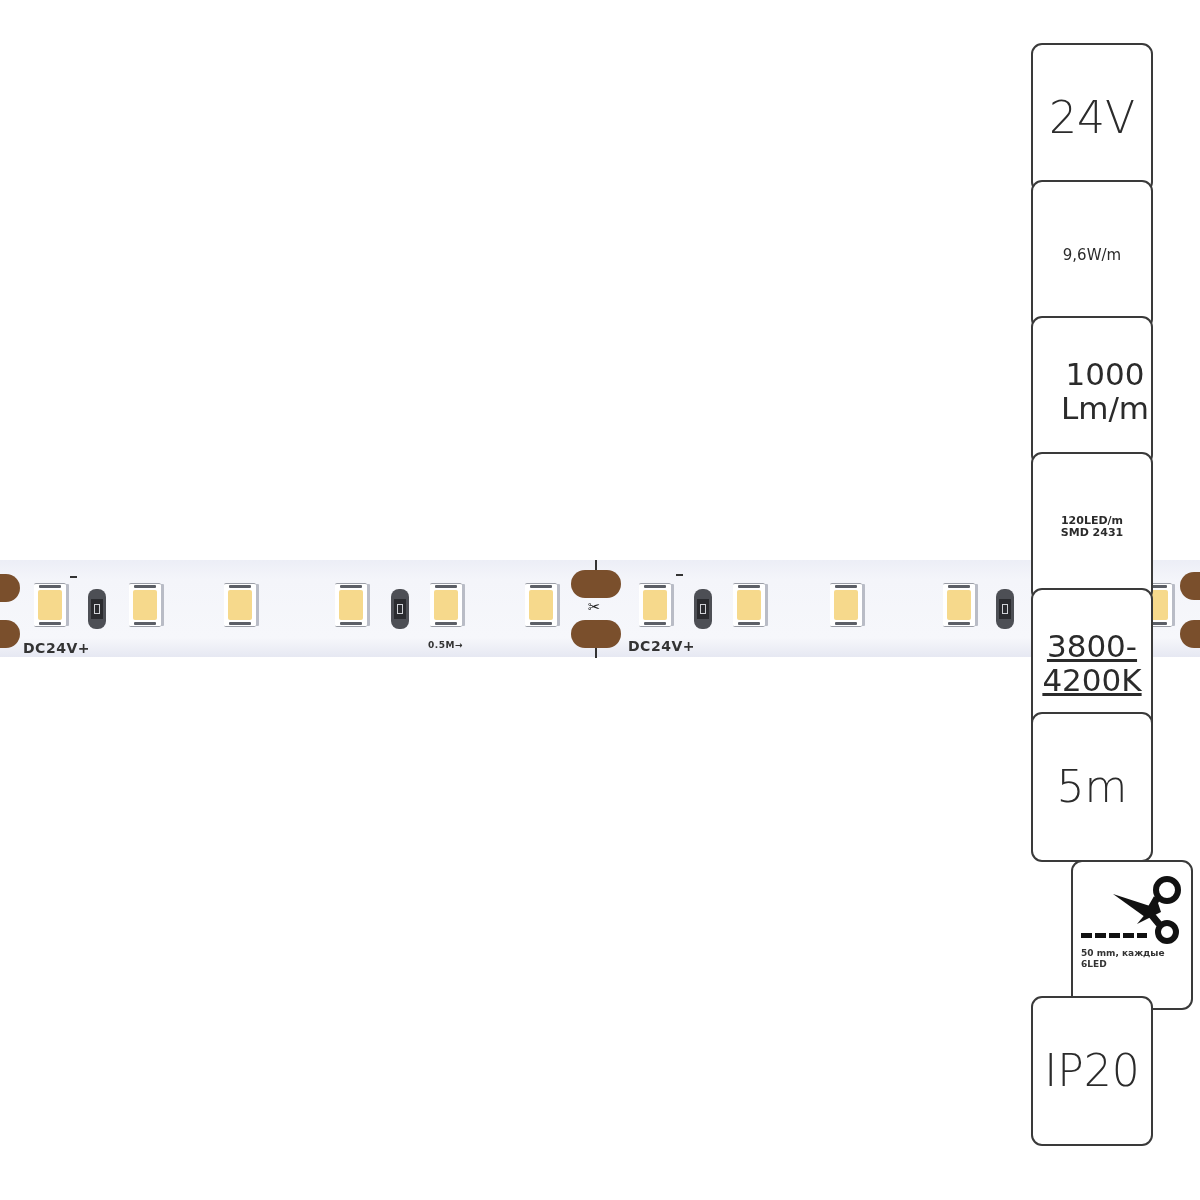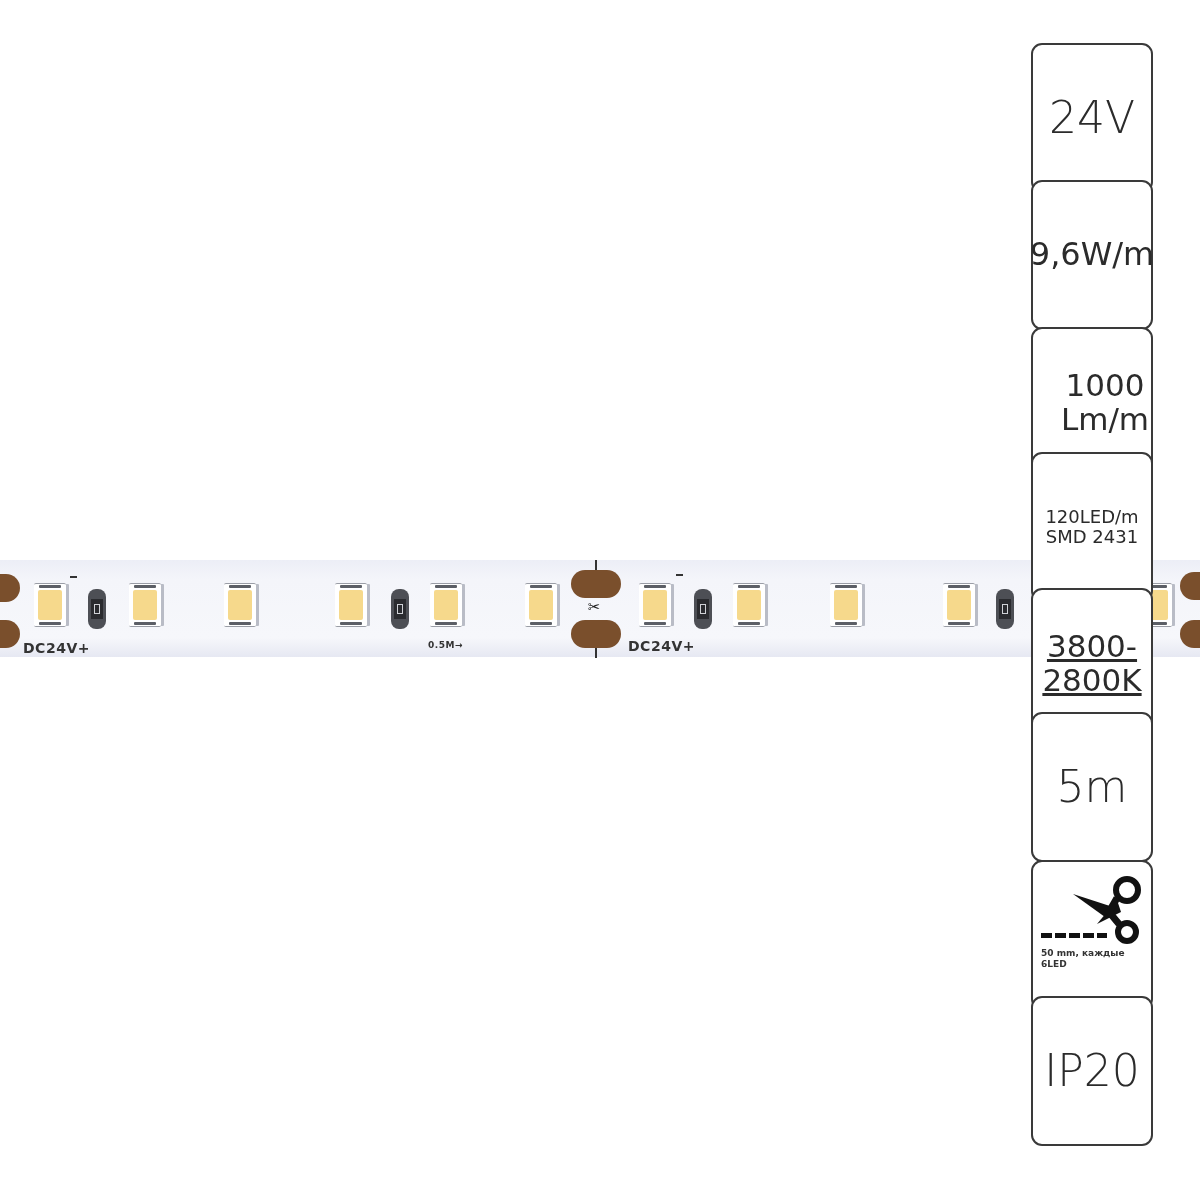--- a/index.html
+++ b/index.html
@@ -49,23 +49,23 @@
 
   .spec {
     position: absolute; left: 1031px; width: 122px; height: 150px;
     border: 2px solid #3a3a3a; border-radius: 11px; background: #ffffff;
     box-sizing: border-box; display: flex; align-items: center; justify-content: center; flex-direction: column;
     color: #2b2b2b; text-align: center; line-height: 1.1;
   }
   .spec .t { font-family: "DejaVu Sans", sans-serif; }
   .fs-big { font-size: 44px; font-weight: 300; }
   .fs-med { font-size: 31px; }
-  .fs-sm { font-size: 32px; }
-  .fs-xs { font-size: 18px; font-weight: normal; }
-  .cut-box { justify-content: flex-start; align-items: flex-start; }
+  .fs-sm { font-size: 15px; }
+  .fs-xs { font-size: 11px; font-weight: bold; }
+  .cut-box { justify-content: flex-start; align-items: flex-start; margin-left: 40px; }
   .cut-caption { position: absolute; left: 8px; top: 86px; font-size: 9px; font-weight: bold; color: #333; text-align: left; line-height: 1.25; }
 </style>
 </head>
 <body>
 
 <div class="strip"></div>
 
 <div class="pad pad-l" style="top:574px;"></div>
 <div class="pad pad-l" style="top:620px;"></div>
 
@@ -155,33 +155,33 @@
 <div class="strip-label small-label" style="left:428px; top:640px;">0.5M→</div>
 
 <div class="spec" style="top:43px;">
   <span class="t fs-big">24V</span>
 </div>
 
 <div class="spec" style="top:180px;">
   <span class="t fs-sm">9,6W/m</span>
 </div>
 
-<div class="spec" style="top:327px;padding-left:26px;">
+<div class="spec" style="top:316px;padding-left:26px;">
   <span class="t fs-med">1000</span>
   <span class="t fs-med">Lm/m</span>
 </div>
 
 <div class="spec" style="top:452px;">
   <span class="t fs-xs">120LED/m</span>
   <span class="t fs-xs">SMD 2431</span>
 </div>
 
 <div class="spec" style="top:588px;text-decoration:underline;">
   <span class="t fs-med">3800-</span>
-  <span class="t fs-med">2800K</span>
+  <span class="t fs-med">4200K</span>
 </div>
 
 <div class="spec" style="top:712px;">
   <span class="t fs-big">5m</span>
 </div>
 
 <div class="spec cut-box" style="top:860px;">
   <svg width="120" height="85" viewBox="0 0 120 85" style="position:absolute; left:0; top:0;">
 
     <rect x="8" y="71" width="11" height="5" fill="#111"></rect>

